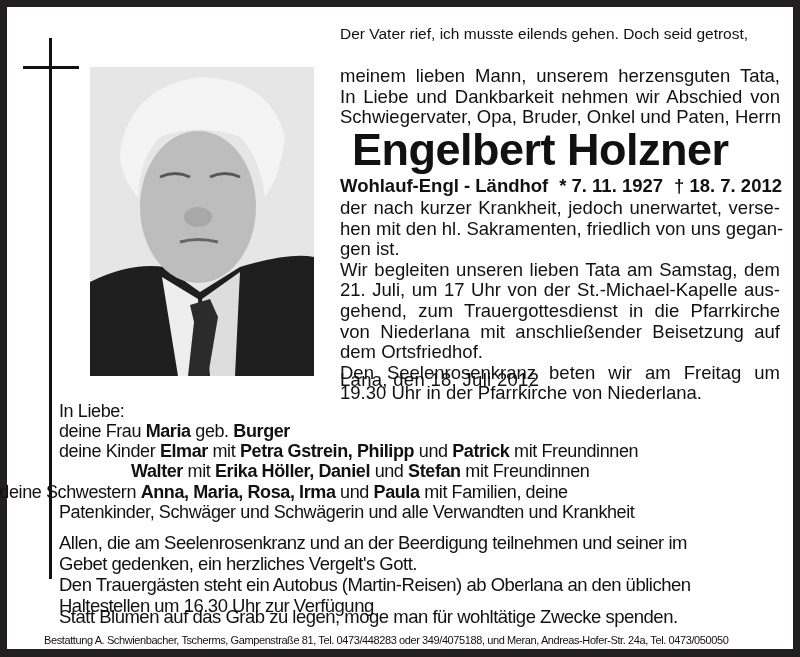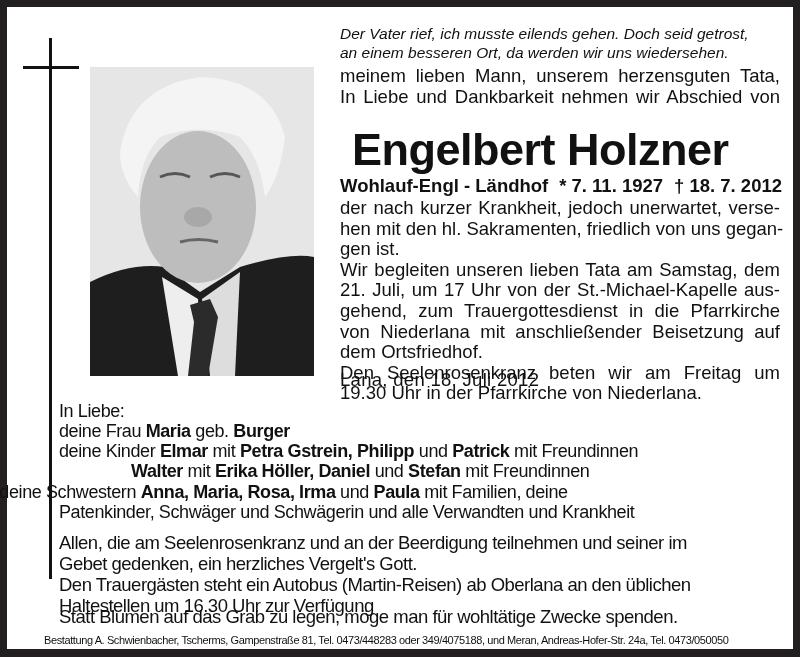--- a/index.html
+++ b/index.html
@@ -2,21 +2,21 @@
 <html><head>
 <meta charset="utf-8">
 <style>
   html, body { margin:0; padding:0; }
   body { width:800px; height:657px; background:#231f20; position:relative; overflow:hidden;
          font-family:"Liberation Sans", sans-serif; color:#111; }
   .card { position:absolute; left:7px; top:7px; width:786px; height:642px; background:#fff; }
   .cross-v { position:absolute; left:49px; top:38px; width:3px; height:541px; background:#111; }
   .cross-h { position:absolute; left:23px; top:66px; width:56px; height:3px; background:#111; }
   .photo { position:absolute; left:90px; top:67px; width:224px; height:309px; background:#e8e8e8; overflow:hidden; }
-  .motto { position:absolute; left:340px; top:24px; width:420px; font-style:italic; font-size:15.5px; line-height:19px; }
+  .motto { position:absolute; left:340px; top:24px; width:420px; font-size:15.5px; line-height:19px; }
   .p { position:absolute; left:340px; width:440px; font-size:18.5px; line-height:20.6px; text-align:justify; }
   .p .ln { display:block; text-align:justify; text-align-last:justify; white-space:nowrap; }
   .p .ln.last { text-align-last:left; }
   .name { position:absolute; left:352px; top:125px; font-weight:bold; font-size:45px; line-height:50px; letter-spacing:-0.5px; }
   .dates { position:absolute; left:340px; top:175px; width:442px; font-weight:bold; font-size:18.5px; line-height:22px; display:flex; justify-content:space-between; }
   .sig { position:absolute; left:340px; top:369px; font-size:18.5px; line-height:22px; letter-spacing:0.3px; }
   .fam { position:absolute; left:59px; font-size:18px; line-height:20px; white-space:nowrap; letter-spacing:-0.4px; }
   .fam b { font-weight:bold; }
   .thanks { position:absolute; left:59px; font-size:18.5px; line-height:20.5px; white-space:nowrap; letter-spacing:-0.5px; }
   .footer { position:absolute; left:15px; top:633px; font-size:11px; line-height:14px; letter-spacing:-0.4px; white-space:nowrap;padding-left:29px; }
@@ -40,26 +40,26 @@
     <path d="M30 85 Q40 20 110 10 Q180 12 195 70 Q190 110 175 130 Q170 90 150 70 Q110 55 70 70 Q50 90 48 130 Q30 110 30 85 Z" fill="#f4f4f4"></path>
     <path d="M70 110 Q85 103 100 110" stroke="#555" stroke-width="3" fill="none"></path>
     <path d="M120 110 Q135 103 150 110" stroke="#555" stroke-width="3" fill="none"></path>
     <path d="M90 175 Q108 170 128 175" stroke="#666" stroke-width="3" fill="none"></path>
     <ellipse cx="108" cy="150" rx="14" ry="10" fill="#a8a8a8"></ellipse>
   </svg>
 </div>
 
 <div class="motto">
   <div>Der Vater rief, ich musste eilends gehen. Doch seid getrost,</div>
-  <div>an einem besseren Ort, da werden wir uns wiedersehen.</div>
 </div>
 
 <div class="p" style="top:66px;">
   <span class="ln">meinem lieben Mann, unserem herzensguten Tata,</span>
   <span class="ln">In Liebe und Dankbarkeit nehmen wir Abschied von</span>
+  <span class="ln">Schwiegervater, Opa, Bruder, Onkel und Paten, Herrn</span>
 </div>
 
 <div class="name">Engelbert Holzner</div>
 
 <div class="dates">
   <span>Wohlauf-Engl - Ländhof</span>
   <span>* 7. 11. 1927</span>
   <span>† 18. 7. 2012</span>
 </div>
 

